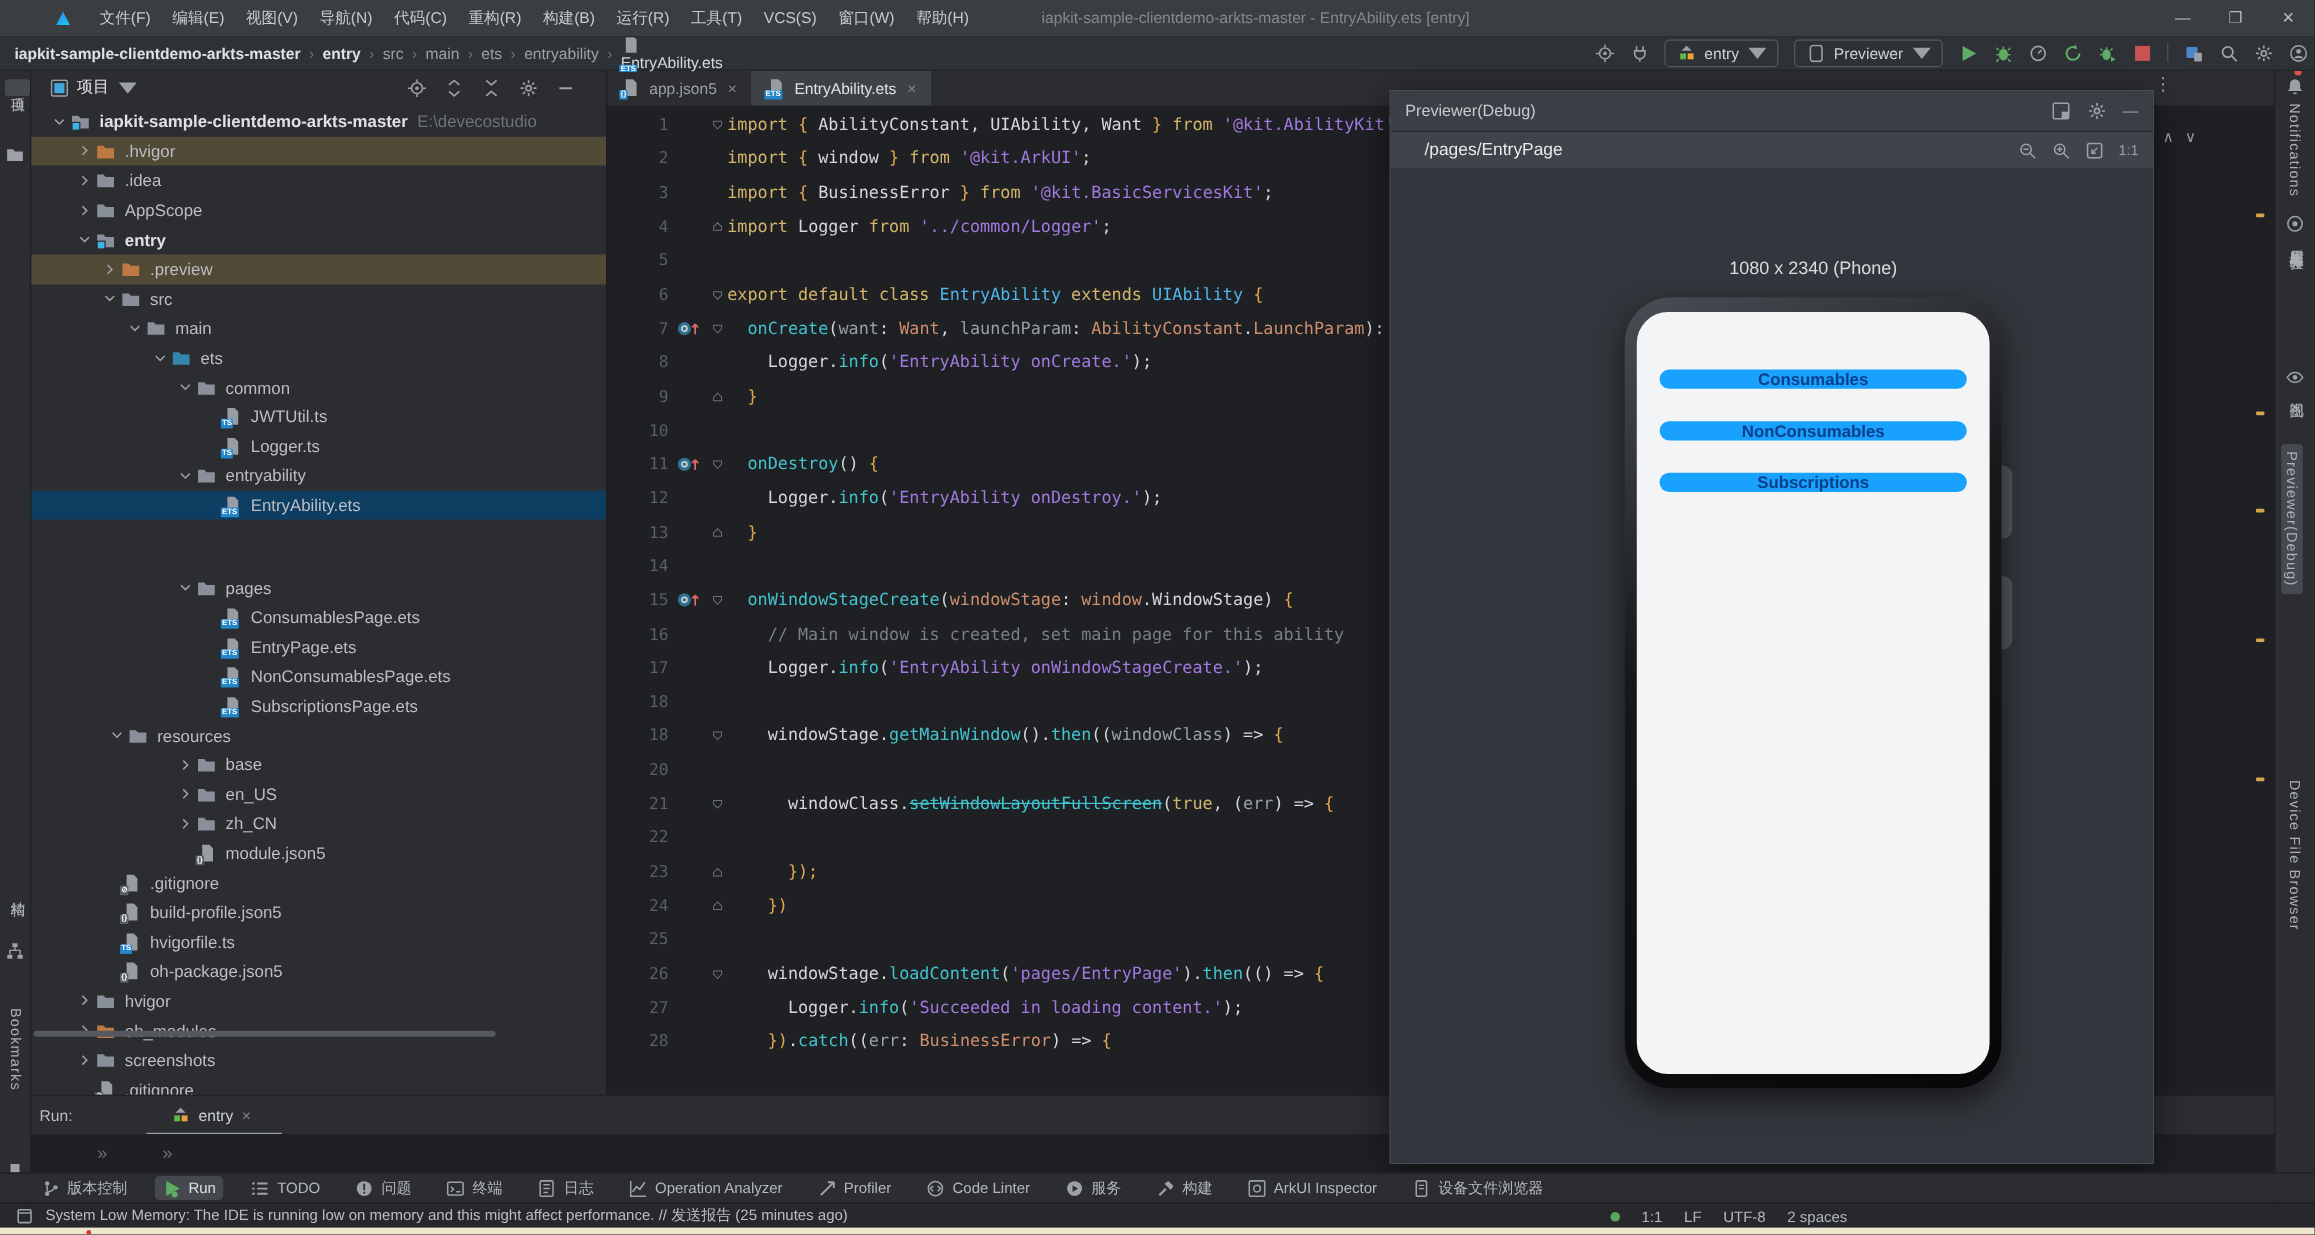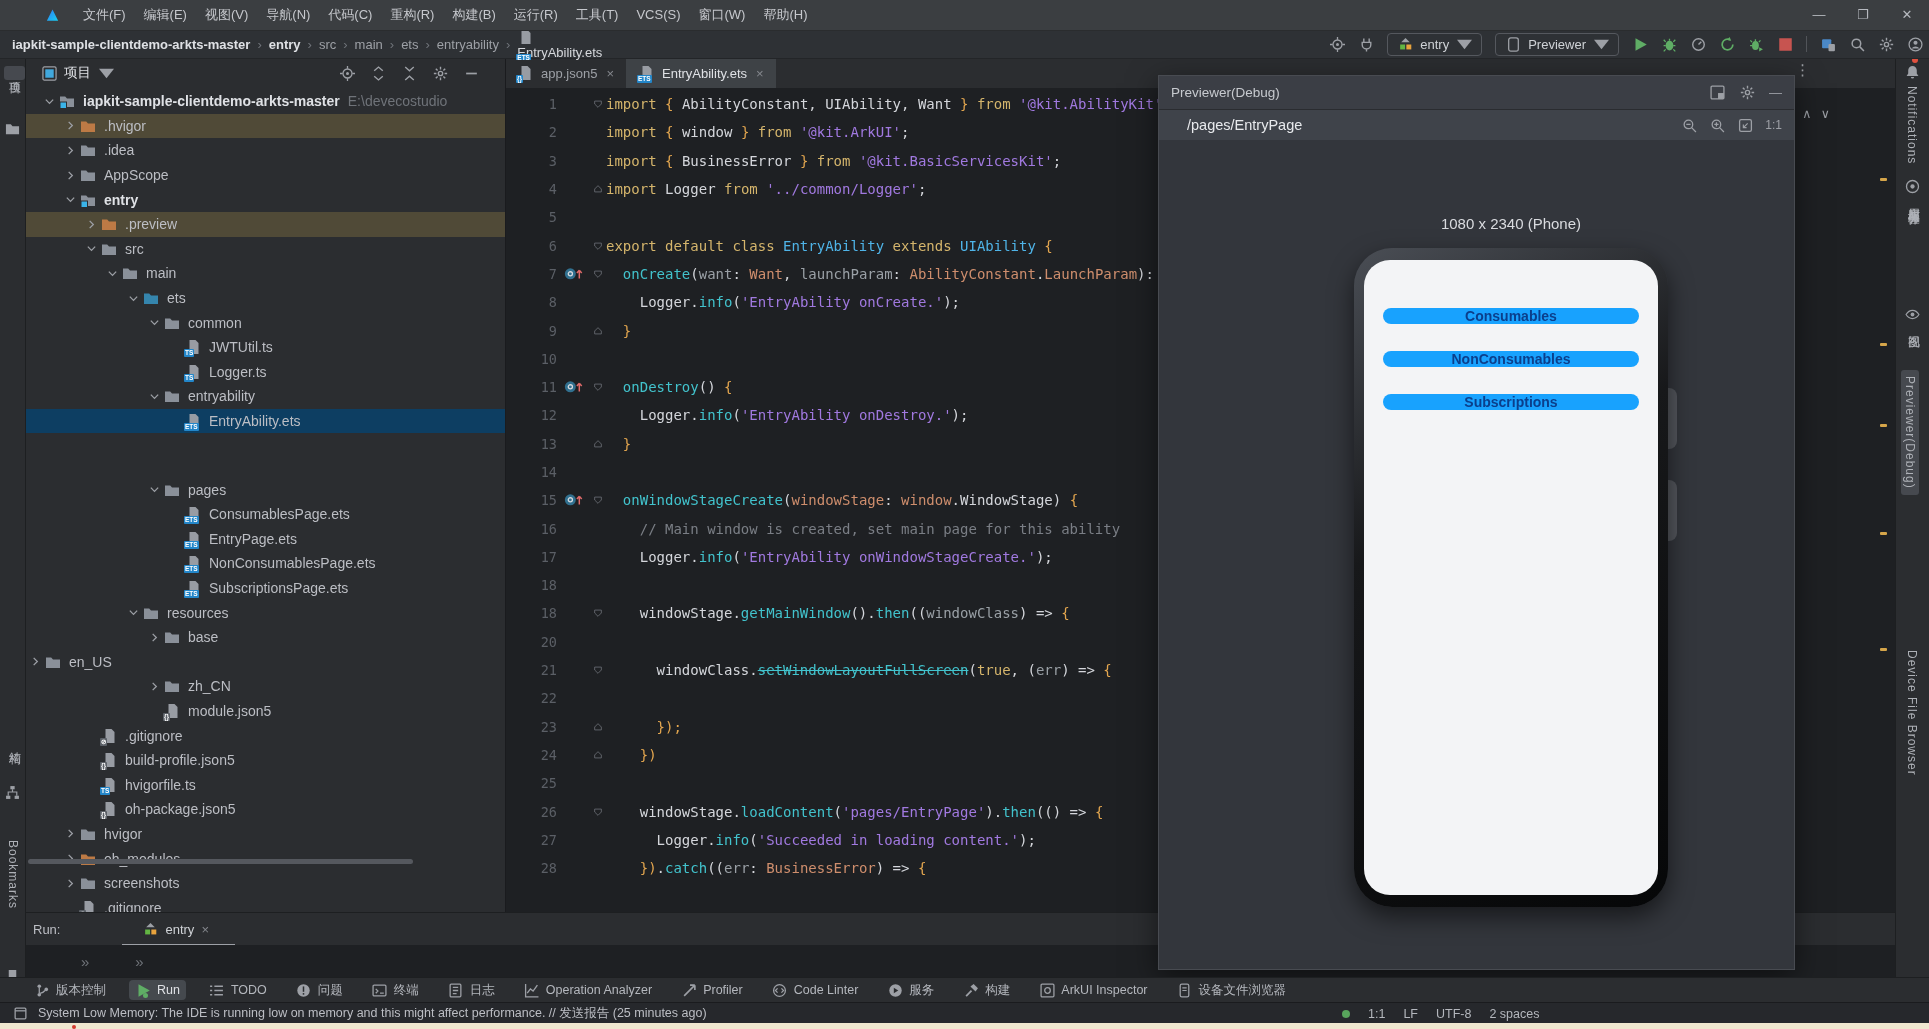--- a/index.html
+++ b/index.html
@@ -154,20 +154,21 @@
         <div class="menu-item">导航(N)</div>
         <div class="menu-item">代码(C)</div>
         <div class="menu-item">重构(R)</div>
         <div class="menu-item">构建(B)</div>
         <div class="menu-item">运行(R)</div>
         <div class="menu-item">工具(T)</div>
         <div class="menu-item">VCS(S)</div>
         <div class="menu-item">窗口(W)</div>
         <div class="menu-item">帮助(H)</div>
       </div>
+    <div class="win-title">iapkit-sample-clientdemo-arkts-master - EntryAbility.ets [entry]</div>
     <div class="winbtns">
       <div class="winbtn">—</div>
       <div class="winbtn">❐</div>
       <div class="winbtn">✕</div>
     </div>
   </div>
 
   <div class="toolbar2">
     <div class="bc" id="breadcrumbs">
         <span class="bc-item b">iapkit-sample-clientdemo-arkts-master</span>
@@ -614,21 +615,21 @@
         <div class="trow" style="padding-left: 140px;">
           <span class="tarrow"></span>
           <span class="ticon">
             <svg viewBox="0 0 16 16">
               <path d="M4.5 1h6l3 3v11h-9z" fill="#989ca3"></path>
             </svg>
             <i class="fbadge" style="background:#2386c9">ETS</i>
           </span>
           <span class="tlabel">SubscriptionsPage.ets</span>
         </div>
-        <div class="trow" style="padding-left: 98px;">
+        <div class="trow" style="padding-left: 62px;">
           <span class="tarrow">
             <svg viewBox="0 0 12 12" width="11">
               <path d="M2 4l4 4 4-4" fill="none" stroke="#9da0a6" stroke-width="1.4"></path>
             </svg>
           </span>
           <span class="ticon">
             <svg viewBox="0 0 16 16">
               <path d="M1 3.5h5.2L8 5.5h7V14H1z" fill="#8a9099"></path>
             </svg>
           </span>
@@ -640,21 +641,21 @@
               <path d="M4 2l4 4-4 4" fill="none" stroke="#9da0a6" stroke-width="1.4"></path>
             </svg>
           </span>
           <span class="ticon">
             <svg viewBox="0 0 16 16">
               <path d="M1 3.5h5.2L8 5.5h7V14H1z" fill="#8a9099"></path>
             </svg>
           </span>
           <span class="tlabel">base</span>
         </div>
-        <div class="trow" style="">
+        <div class="trow" style="padding-left: 119px;">
           <span class="tarrow">
             <svg viewBox="0 0 12 12" width="11">
               <path d="M4 2l4 4-4 4" fill="none" stroke="#9da0a6" stroke-width="1.4"></path>
             </svg>
           </span>
           <span class="ticon">
             <svg viewBox="0 0 16 16">
               <path d="M1 3.5h5.2L8 5.5h7V14H1z" fill="#8a9099"></path>
             </svg>
           </span>

